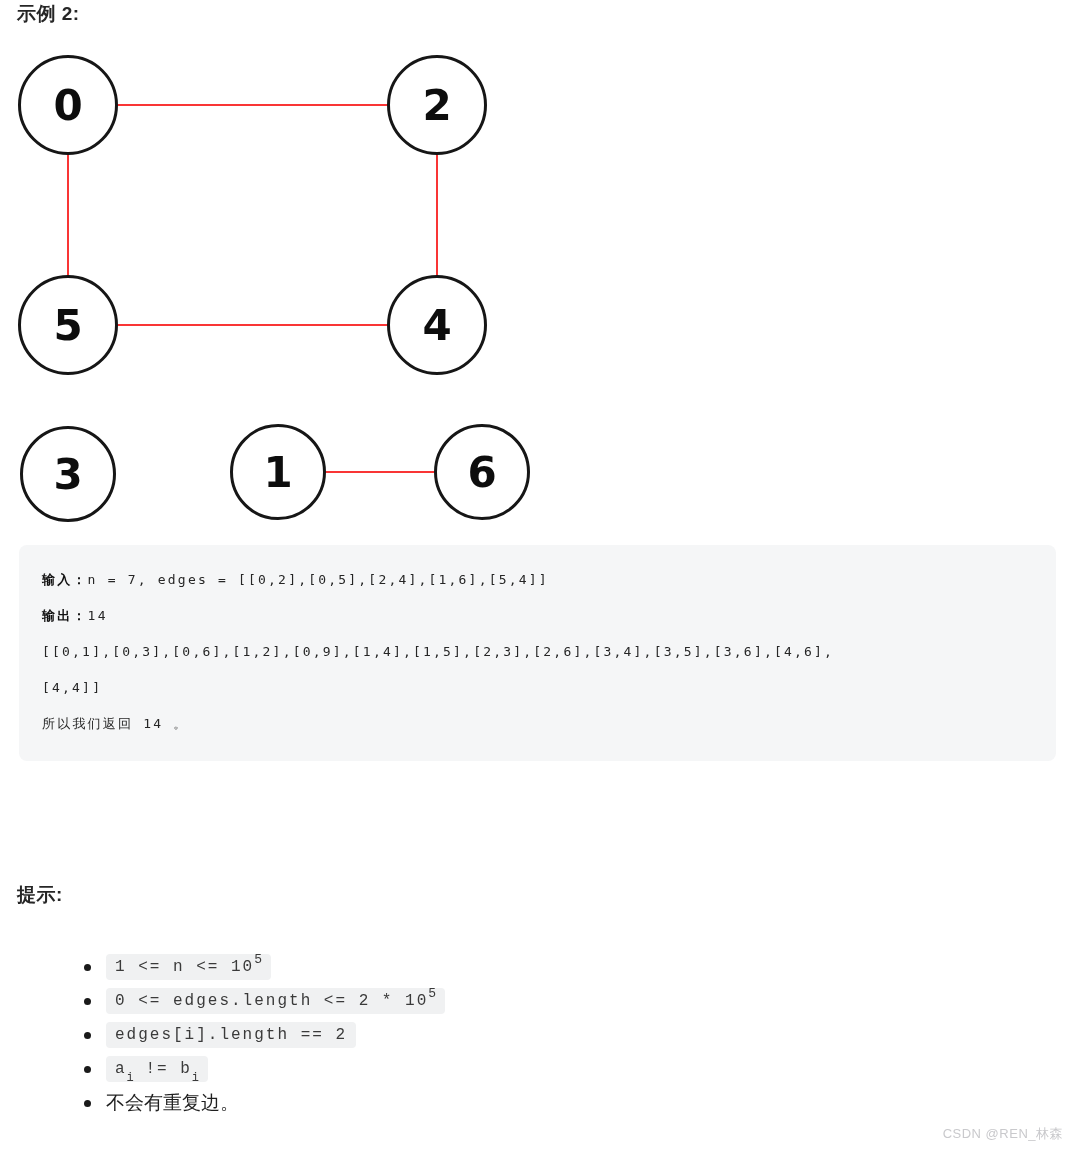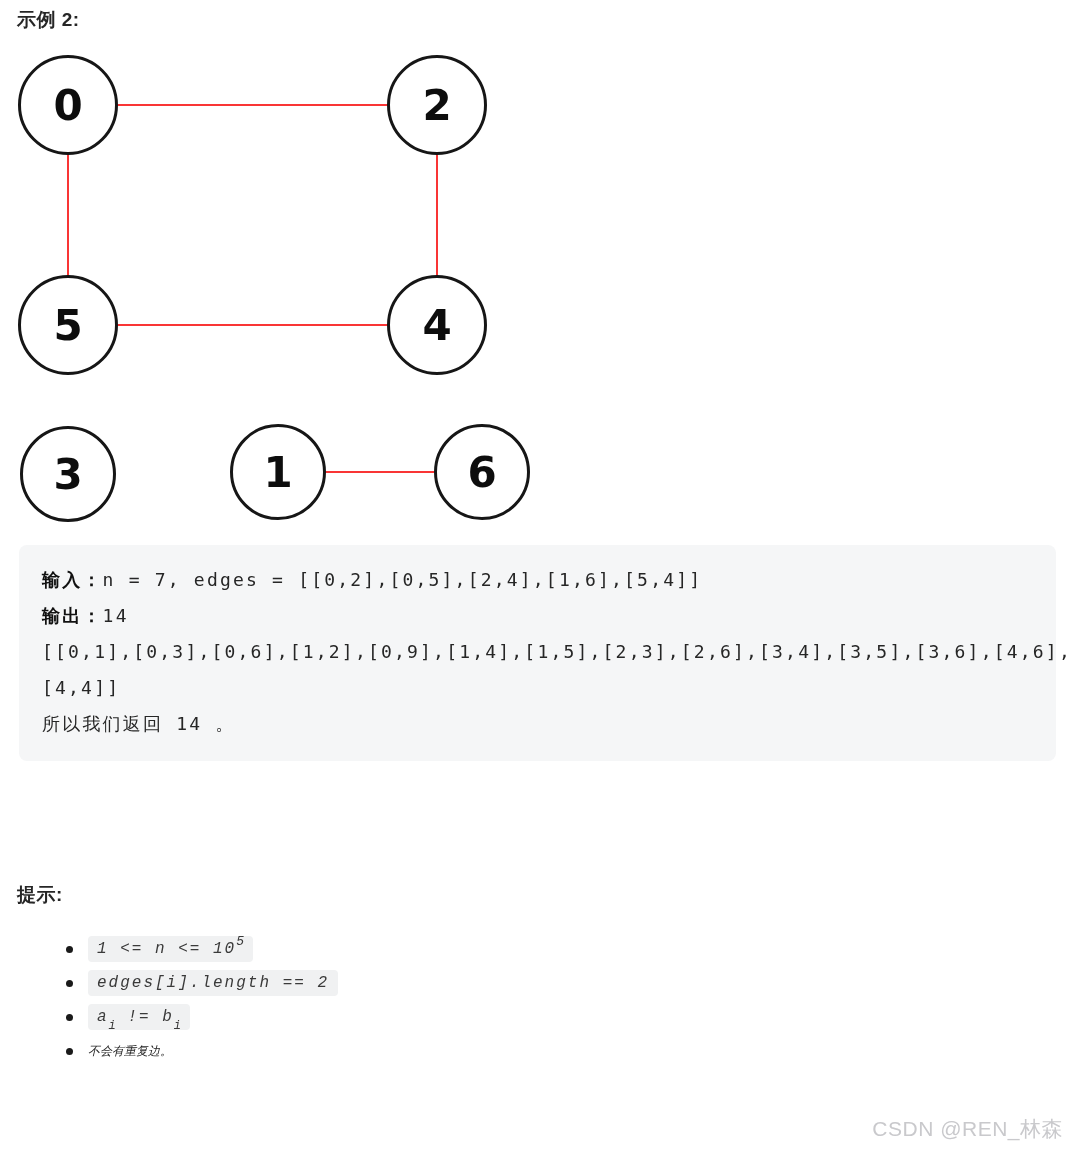--- a/index.html
+++ b/index.html
@@ -10,21 +10,21 @@
     overflow:hidden;
     font-family:"Liberation Sans","DejaVu Sans",sans-serif;
     color:#1f1f1f;
   }
   
   .section-title{
     position:absolute;left:17px;
     font-size:19px;font-weight:700;color:#262626;
     letter-spacing:0.5px;
   }
-  #example-title{top:7px;}
+  #example-title{top:1px;}
   #hints-title{top:882px;text-align:right;}
 
   
   .graph{position:absolute;left:0;top:50px;width:545px;height:480px;}
   .gnode{
     position:absolute;box-sizing:border-box;
     border:3px solid #161616;border-radius:50%;
     background:#ffffff;
     display:flex;align-items:center;justify-content:center;
   }
@@ -38,31 +38,31 @@
 
   
   .code-block{
     position:absolute;left:19px;top:545px;
     width:1037px;box-sizing:border-box;
     background:#f5f6f7;border-radius:8px;
     padding:17px 23px 19px 23px;
   }
   .code-line{
     font-family:"DejaVu Sans Mono","Liberation Mono",monospace;
-    font-size:18px;line-height:36px;
+    font-size:13px;line-height:36px;
     letter-spacing:2.2px;
     color:#262626;
     white-space:pre;
   }
   .code-line strong{font-weight:700;color:#111111;}
 
   
   .hints-list{
     position:absolute;left:66px;top:932px;
-    margin:0;padding:0;list-style:none;font-style:italic;
+    margin:18px;padding:0;list-style:none;
   }
   .hints-list li{
     position:relative;height:34px;
     display:flex;align-items:center;
     padding-left:22px;
   }
   .hints-list li::before{
     content:"";position:absolute;left:0;top:50%;
     width:7px;height:7px;margin-top:-3.5px;
     border-radius:50%;background:#1a1a1a;
@@ -70,26 +70,26 @@
   .chip{
     background:#f0f1f2;border-radius:4px;
     padding:3px 9px;
     font-family:"Liberation Mono","DejaVu Sans Mono",monospace;
     font-size:16px;line-height:20px;
     letter-spacing:2px;color:#3a3a3a;
     white-space:pre;
   }
   .chip sup{font-size:13px;letter-spacing:0;position:relative;top:-2px;line-height:0;}
   .chip sub{font-size:12px;letter-spacing:0;position:relative;top:4px;line-height:0;}
-  .plain-hint{font-size:12px;color:#1f1f1f;}
+  .plain-hint{font-size:19px;color:#1f1f1f;}
 
   
   .watermark{
     position:absolute;right:12px;bottom:6px;
-    font-size:21px;color:#c9c9cc;letter-spacing:0.5px;
+    font-size:13px;color:#c9c9cc;letter-spacing:0.5px;
   }
 </style>
 </head>
 <body>
 
 <div class="page">
 
   <div class="section-title" id="example-title">示例 2:</div>
 
   <div class="graph">
@@ -131,20 +131,23 @@
     <div class="code-line"><span>所以我们返回 14 。</span></div>
   </div>
 
   <div class="section-title" id="hints-title">提示:</div>
 
   <ul class="hints-list">
     <li>
       <span class="chip"><span>1 &lt;= n &lt;= 10</span><sup>5</sup></span>
     </li>
     <li>
+      <span class="chip"><span>0 &lt;= edges.length &lt;= 2 * 10</span><sup>5</sup></span>
+    </li>
+    <li>
       <span class="chip"><span>edges[i].length == 2</span></span>
     </li>
     <li>
       <span class="chip"><span>a</span><sub>i</sub><span> != b</span><sub>i</sub></span>
     </li>
     <li>
       <span class="plain-hint">不会有重复边。</span>
     </li>
   </ul>
 

